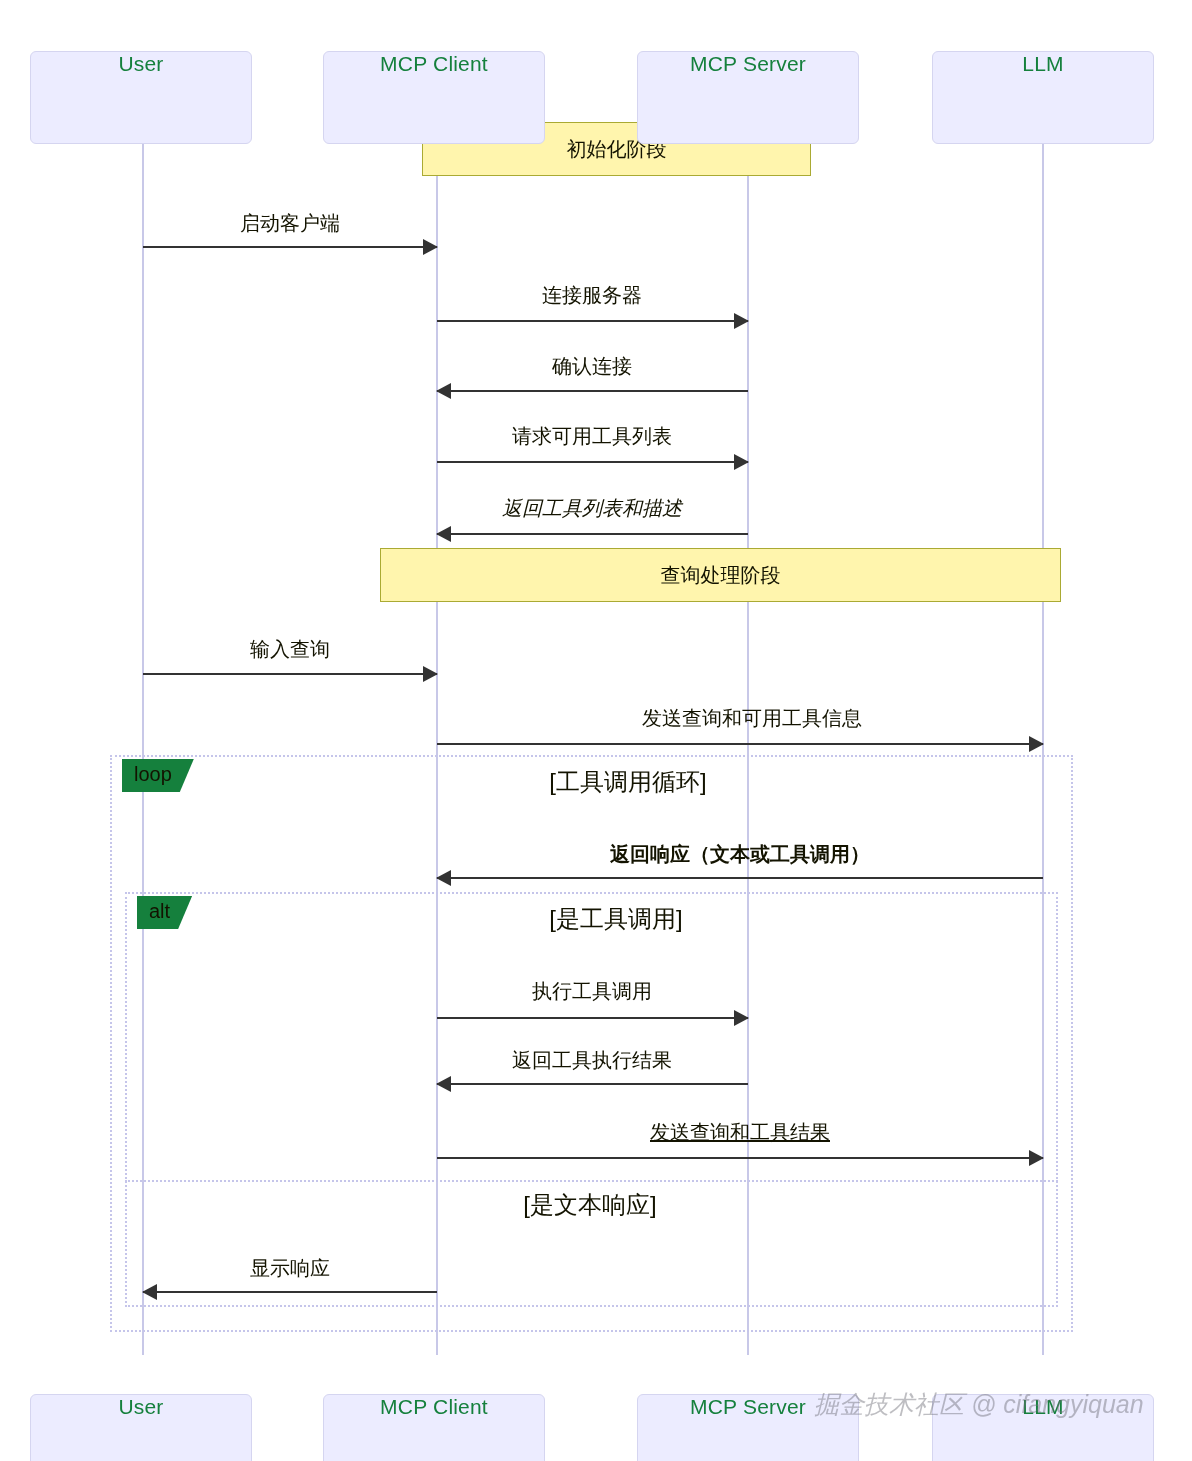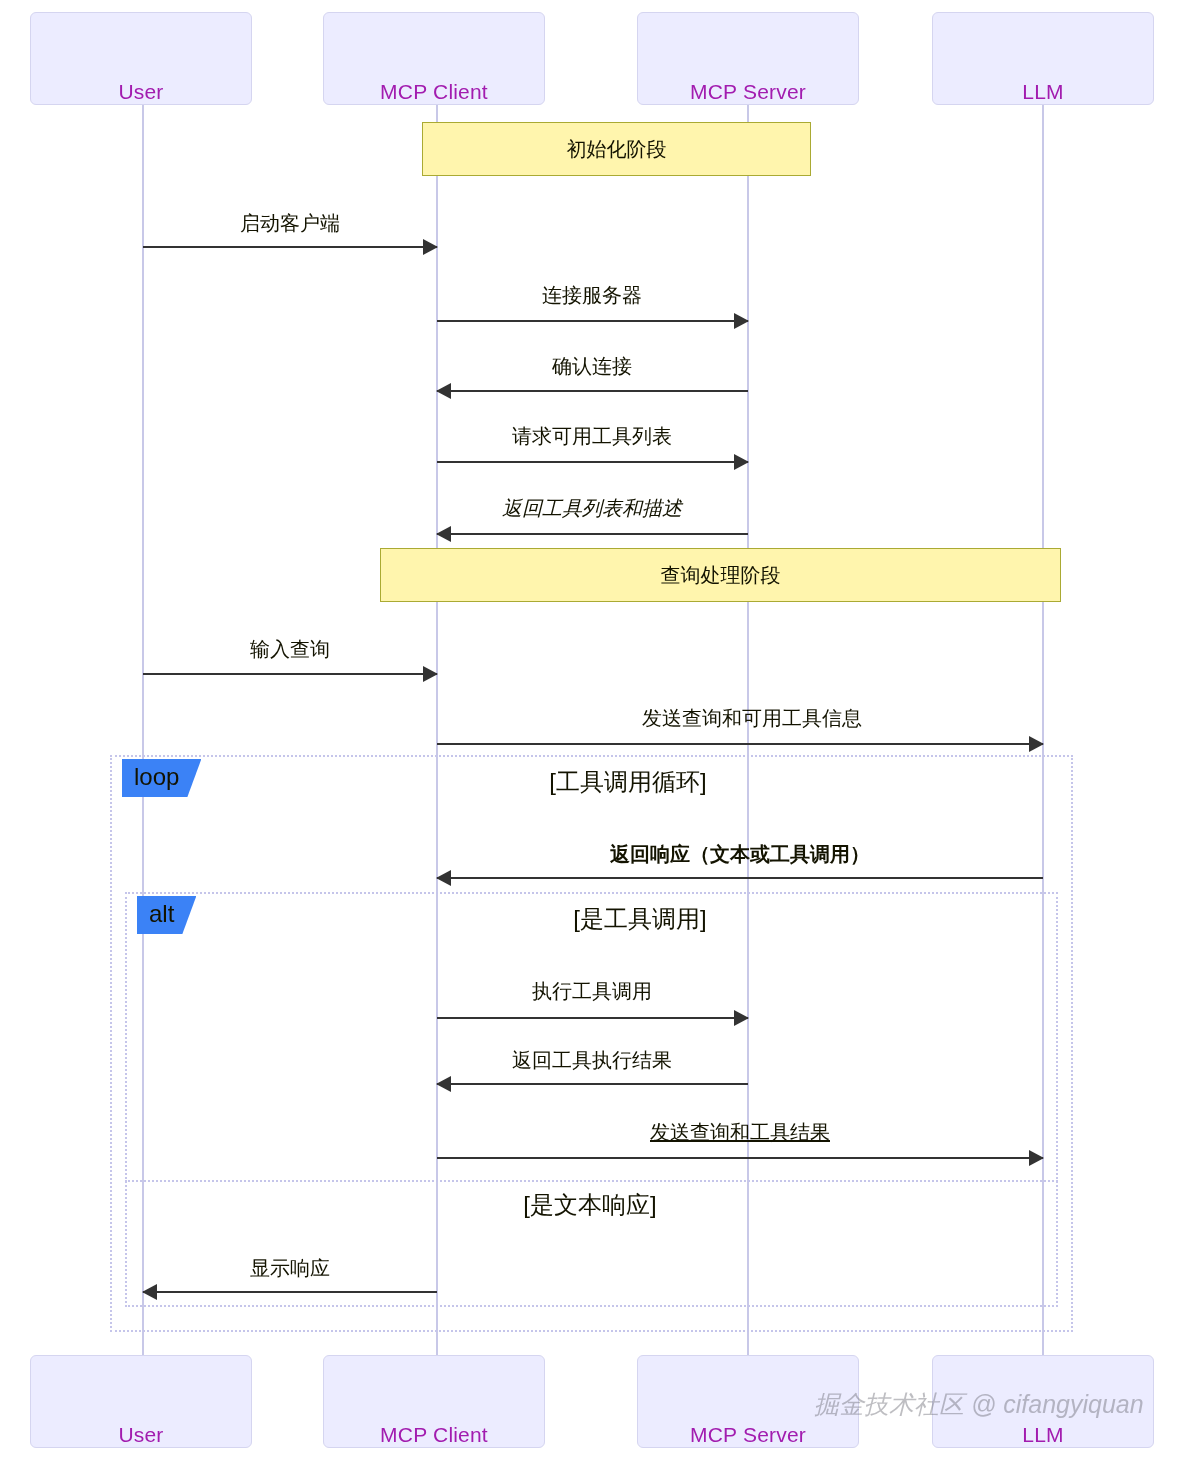--- a/index.html
+++ b/index.html
@@ -19,26 +19,27 @@
   }
 
   
   .participant-box {
     position: absolute;
     box-sizing: border-box;
     background: #ECECFF;
     border: 1px solid #d5d5f0;
     border-radius: 6px;
     display: flex;
-    align-items: flex-end;
+    align-items: flex-start;
     justify-content: center;
-    color: #a21caf;
+    color: #15803d;
     font-size: 21px;
     letter-spacing: 0.2px;
     z-index: 6;
+    margin-top: 39px;
   }
 
   
   .lifeline {
     position: absolute;
     width: 2px;
     background: #c8c8e8;
     z-index: 1;
   }
 
@@ -65,23 +66,23 @@
     z-index: 2;
   }
   .fragment-divider {
     position: absolute;
     border-top: 2px dotted #c5c5ea;
     z-index: 2;
   }
   .fragment-tab {
     position: absolute;
     box-sizing: border-box;
-    background: #3b82f6;
-    color: #131300;
-    font-size: 24px;
+    background: #15803d;
+    color: #131300;
+    font-size: 20px;
     padding: 3px 22px 5px 12px;
     z-index: 4;
     clip-path: polygon(0 0, 100% 0, calc(100% - 14px) 100%, 0 100%);
     line-height: 1.25;
   }
   .fragment-cond {
     position: absolute;
     color: #131300;
     font-size: 24px;
     text-align: center;
@@ -174,21 +175,21 @@
         <span>查询处理阶段</span>
       </div>
     </div>
 
   <div id="fragments-layer">
       <div class="fragment" style="left: 110px; top: 755px; width: 963px; height: 577px;"></div>
       <div class="fragment-tab" style="left: 122px; top: 759px;">loop</div>
       <div class="fragment-cond" style="left: 328px; width: 600px; top: 766px;">[工具调用循环]</div>
       <div class="fragment" style="left: 125px; top: 892px; width: 933px; height: 415px;"></div>
       <div class="fragment-tab" style="left: 137px; top: 896px;">alt</div>
-      <div class="fragment-cond" style="left: 340px; width: 600px; top: 903px;">[是工具调用]</div>
+      <div class="fragment-cond" style="left: 316px; width: 600px; top: 903px;">[是工具调用]</div>
       <div class="fragment-divider" style="left: 125px; top: 1180px; width: 933px;"></div>
       <div class="fragment-cond" style="left: 290px; width: 600px; top: 1189px;">[是文本响应]</div>
     </div>
 
   <div id="messages-layer">
       <div class="message to-right" style="left: 143px; top: 246px; width: 294px;">
         <div class="line"></div>
         <div class="head"></div>
       </div>
       <div class="message-label" style="left: -30px; width: 640px; top: 210px;">启动客户端</div>

